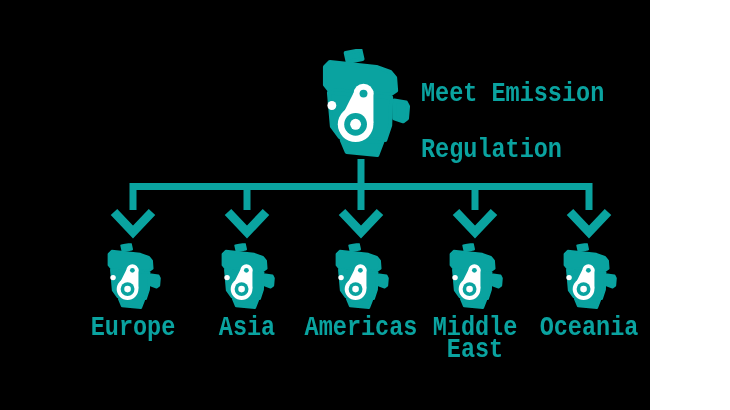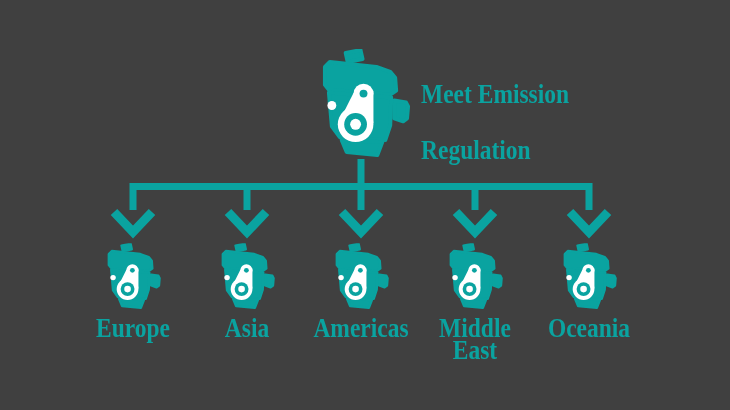--- a/index.html
+++ b/index.html
@@ -1,21 +1,21 @@
 <!DOCTYPE html>
 <html><head>
 <meta charset="utf-8">
 <style>
   html,body{margin:0;padding:0;background:#fff;}
   #stage{
     position:relative;
-    width:730px;height:410px;
-    background:#404040;
+    width:650px;height:410px;
+    background:#000000;
     overflow:hidden;
-    font-family:Liberation Serif, serif;
+    font-family:Liberation Mono, monospace;
   }
   .engine{position:absolute;}
   .engine svg{display:block;width:100%;height:100%;}
   #connectors{position:absolute;left:0;top:0;width:730px;height:410px;}
   .root-title{
     position:absolute;left:421px;top:80px;
     font-size:27px;font-weight:bold;line-height:28px;
     color:var(--teal);
     transform:scaleX(0.87);transform-origin:left top;
     white-space:pre-line;

